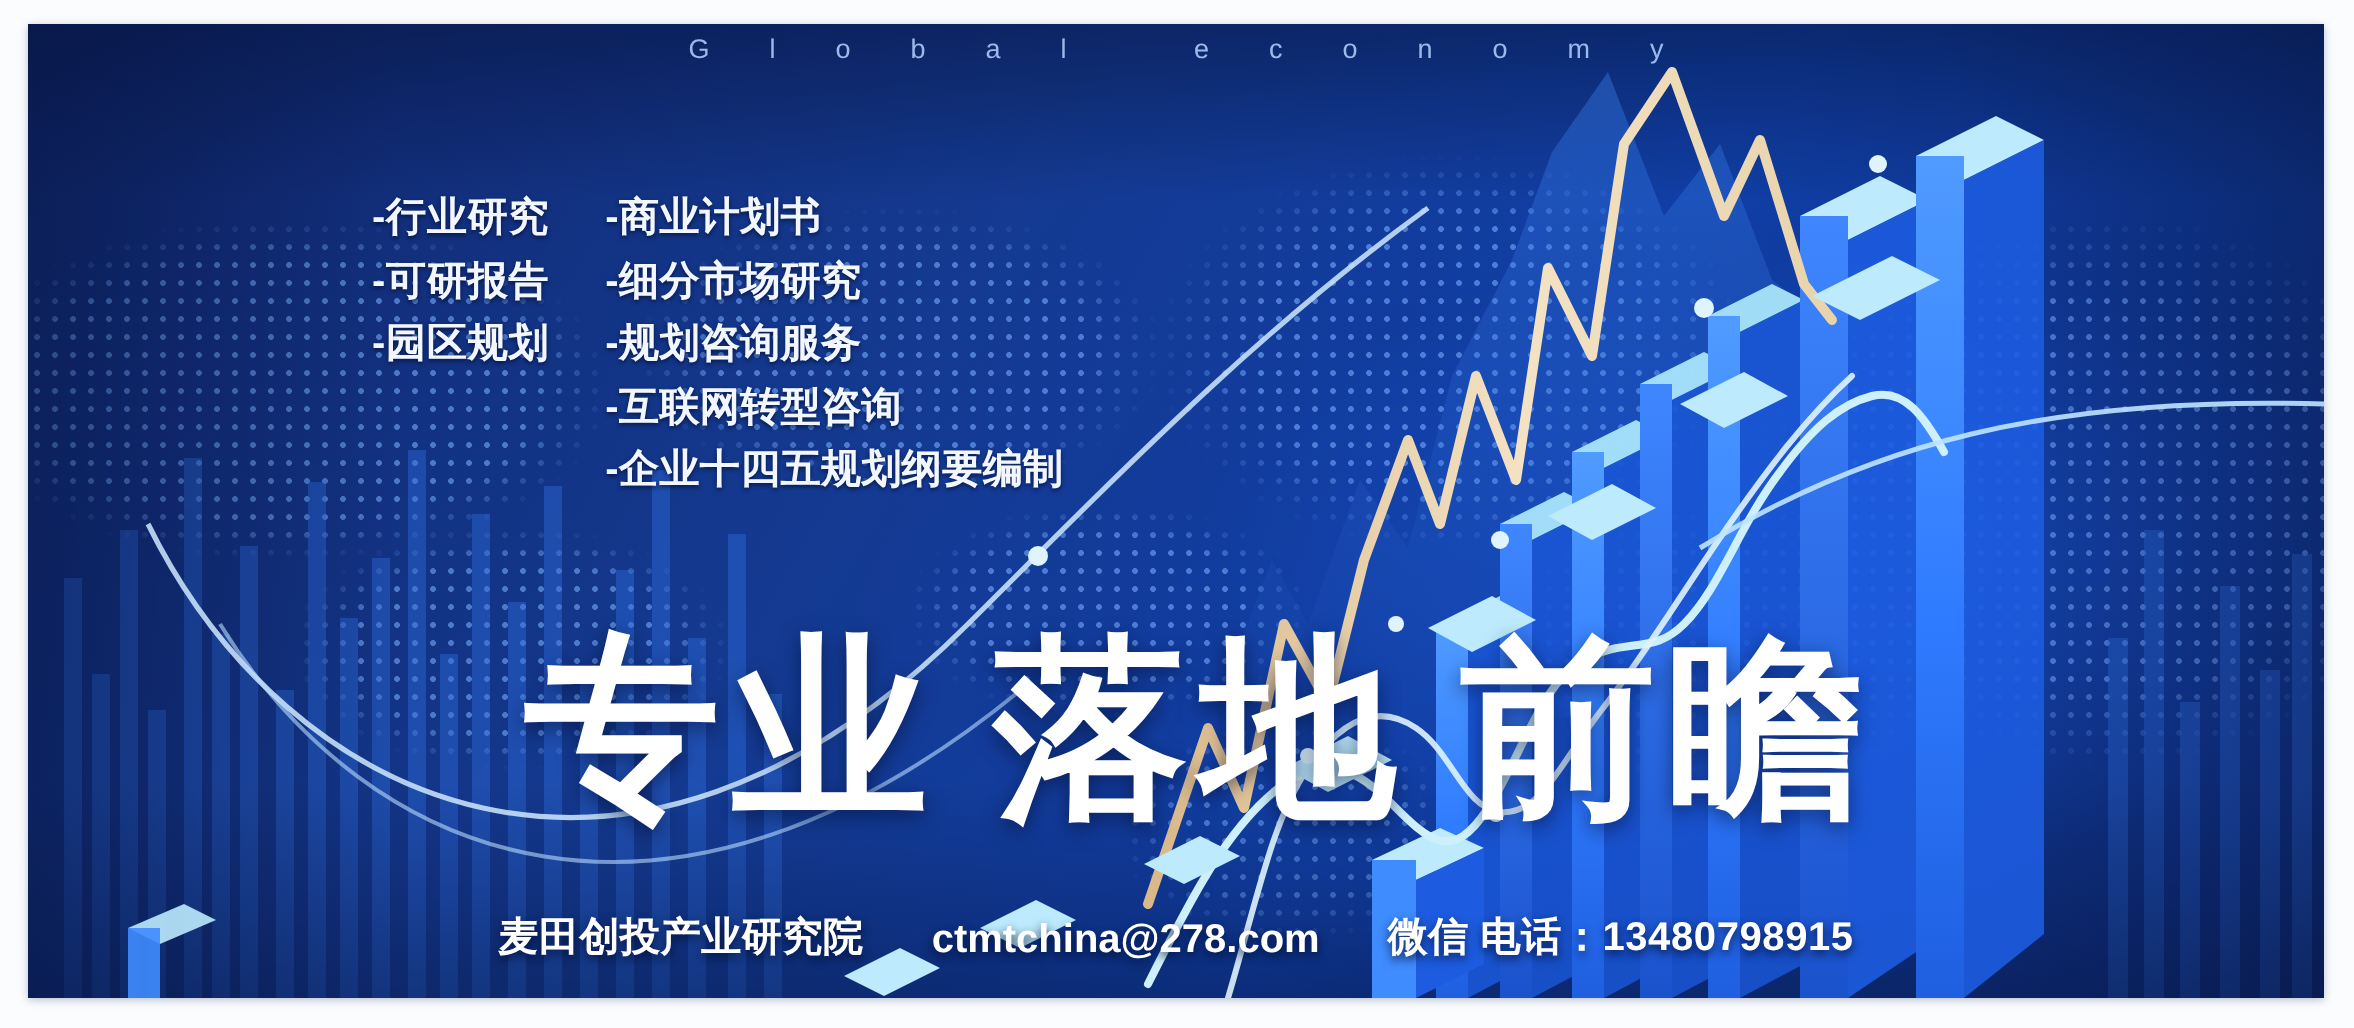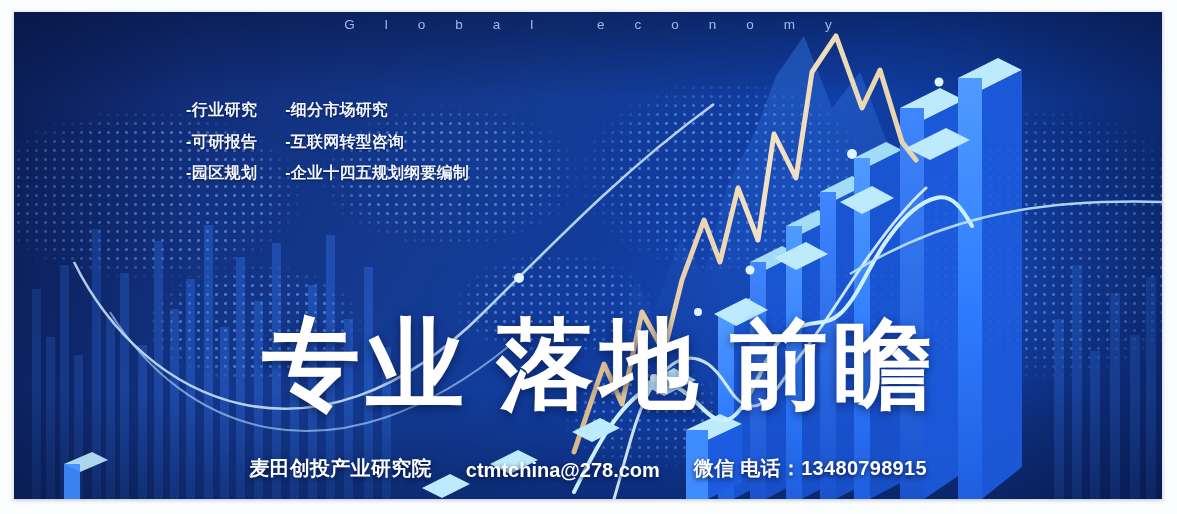--- a/index.html
+++ b/index.html
@@ -68,21 +68,21 @@
     white-space:nowrap;
     opacity:.92;
     z-index:6;
   }
 
   
   .lists{position:absolute; left:172px; top:82px; z-index:7; display:flex; gap:28px;}
   .list-col{display:flex;flex-direction:column;}
   .list-item{
     color:#f2f7ff;
-    font-size:16px;
+    font-size:20px;
     line-height:31.5px;
     font-weight:700;
     white-space:nowrap;
     text-shadow:0 1px 2px rgba(4,14,50,.75);
     letter-spacing:.4px;
   }
   .col-b .list-item{letter-spacing:.2px;}
 
   
   .headline{
@@ -274,21 +274,23 @@
 
   <div class="kicker">Global economy</div>
 
   <div class="lists">
     <div class="list-col col-a">
       <div class="list-item">-行业研究</div>
       <div class="list-item">-可研报告</div>
       <div class="list-item">-园区规划</div>
     </div>
     <div class="list-col col-b">
+      <div class="list-item">-商业计划书</div>
       <div class="list-item">-细分市场研究</div>
+      <div class="list-item">-规划咨询服务</div>
       <div class="list-item">-互联网转型咨询</div>
       <div class="list-item">-企业十四五规划纲要编制</div>
     </div>
   </div>
 
   <div class="headline">
     <span>专业</span><span class="gap"></span><span>落地</span><span class="gap"></span><span>前瞻</span>
   </div>
 
   <div class="footer">

